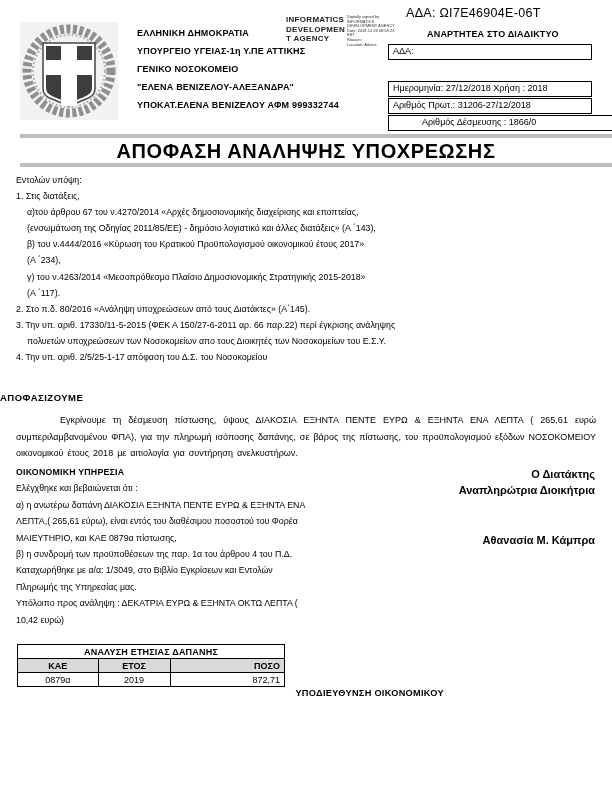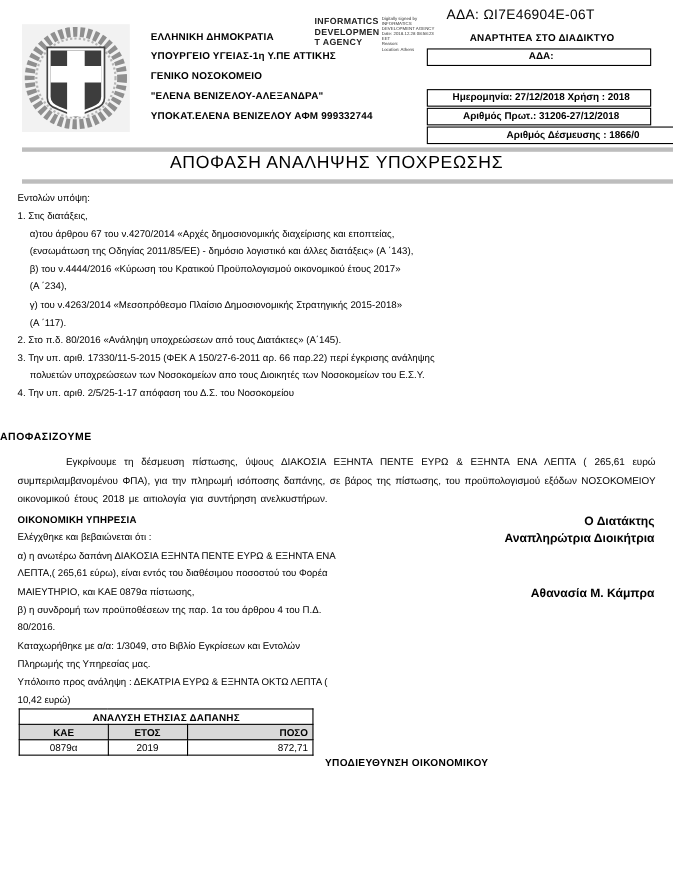--- a/index.html
+++ b/index.html
@@ -9,29 +9,29 @@
     -webkit-font-smoothing:none;
   }
   .abs{position:absolute;}
   
   .org-line{font-size:9px;font-weight:bold;letter-spacing:.2px;line-height:18px;white-space:nowrap;}
   
   .ada-top{font-size:12.5px;letter-spacing:.3px;white-space:nowrap;}
   .anartitea{font-size:9px;font-weight:bold;letter-spacing:.2px;white-space:nowrap;}
   .meta-box{
     border:1.3px solid #000;width:198px;height:13px;
-    font-size:9px;font-weight:bold;padding:1px 0 0 4px;white-space:nowrap;overflow:hidden;text-align:center;
+    font-size:9px;font-weight:normal;padding:1px 0 0 4px;white-space:nowrap;overflow:hidden;
   }
   
   .stamp-agency{font-size:8px;font-weight:bold;color:#222;line-height:9.5px;letter-spacing:.3px;}
   .stamp-sig{font-size:4px;color:#333;line-height:4.6px;letter-spacing:0;transform-origin:0 0;white-space:nowrap;}
   
   .bar{background:#bdbdbd;height:4px;}
   
-  .doc-title{font-size:16px;letter-spacing:.6px;text-align:center;width:100%;white-space:nowrap;}
+  .doc-title{font-size:20px;letter-spacing:.6px;text-align:center;width:100%;white-space:nowrap;font-weight:bold;}
   
   .preamble{font-size:8.8px;line-height:16.1px;white-space:nowrap;}
   .pl{white-space:nowrap;}
   .pl.ind{padding-left:11px;}
   
   .decision-heading{font-size:9.5px;font-weight:bold;letter-spacing:.5px;text-align:left;width:100%;}
   .decision-body{
     font-size:9px;line-height:16.6px;text-align:justify;text-indent:44px;
     word-spacing:1.5px;
   }
@@ -117,21 +117,20 @@
 <div class="abs decision-heading" style="left:0;top:392px;">ΑΠΟΦΑΣΙΖΟΥΜΕ</div>
 <div class="abs decision-body" style="left:16px;top:412px;width:580px;">Εγκρίνουμε τη δέσμευση πίστωσης, ύψους ΔΙΑΚΟΣΙΑ ΕΞΗΝΤΑ ΠΕΝΤΕ ΕΥΡΩ &amp; ΕΞΗΝΤΑ ΕΝΑ ΛΕΠΤΑ ( 265,61 ευρώ συμπεριλαμβανομένου ΦΠΑ), για την πληρωμή ισόποσης δαπάνης, σε βάρος της πίστωσης, του προϋπολογισμού εξόδων ΝΟΣΟΚΟΜΕΙΟΥ οικονομικού έτους 2018 με αιτιολογία για συντήρηση ανελκυστήρων.</div>
 
 <div class="abs fin" style="left:16px;top:464px;width:345px;">
   <div class="head">ΟΙΚΟΝΟΜΙΚΗ ΥΠΗΡΕΣΙΑ</div>
   <div>Ελέγχθηκε και βεβαιώνεται ότι :</div>
   <div>α) η ανωτέρω δαπάνη ΔΙΑΚΟΣΙΑ ΕΞΗΝΤΑ ΠΕΝΤΕ ΕΥΡΩ &amp; ΕΞΗΝΤΑ ΕΝΑ</div>
   <div>ΛΕΠΤΑ,( 265,61 εύρω), είναι εντός του διαθέσιμου ποσοστού του Φορέα</div>
   <div>ΜΑΙΕΥΤΗΡΙΟ, και ΚΑΕ 0879α πίστωσης,</div>
   <div>β) η συνδρομή των προϋποθέσεων της παρ. 1α του άρθρου 4 του Π.Δ.</div>
-  <div>80/2016.</div>
   <div>Καταχωρήθηκε με α/α: 1/3049, στο Βιβλίο Εγκρίσεων και Εντολών</div>
   <div>Πληρωμής της Υπηρεσίας μας.</div>
   <div>Υπόλοιπο προς ανάληψη : ΔΕΚΑΤΡΙΑ ΕΥΡΩ &amp; ΕΞΗΝΤΑ ΟΚΤΩ ΛΕΠΤΑ (</div>
   <div>10,42 ευρώ)</div>
 </div>
 
 <div class="abs sig" style="left:390px;top:466px;width:205px;">
   <div>Ο Διατάκτης</div>
   <div>Αναπληρώτρια Διοικήτρια</div>
   <div class="name">Αθανασία Μ. Κάμπρα</div>

